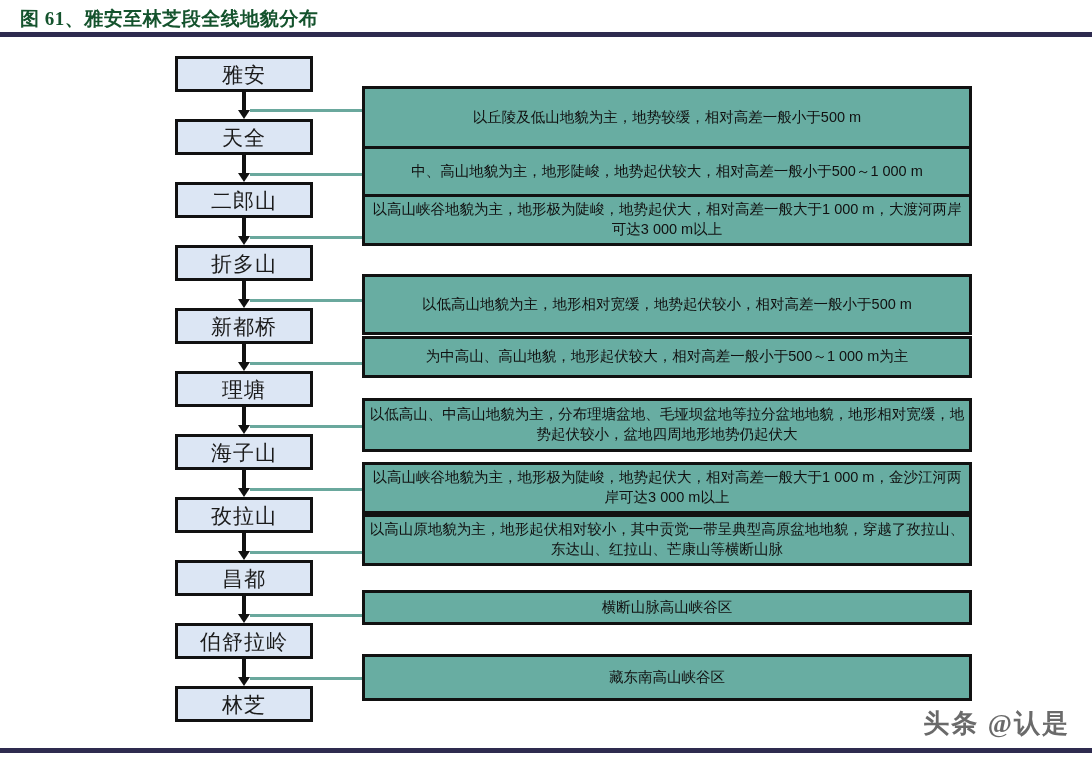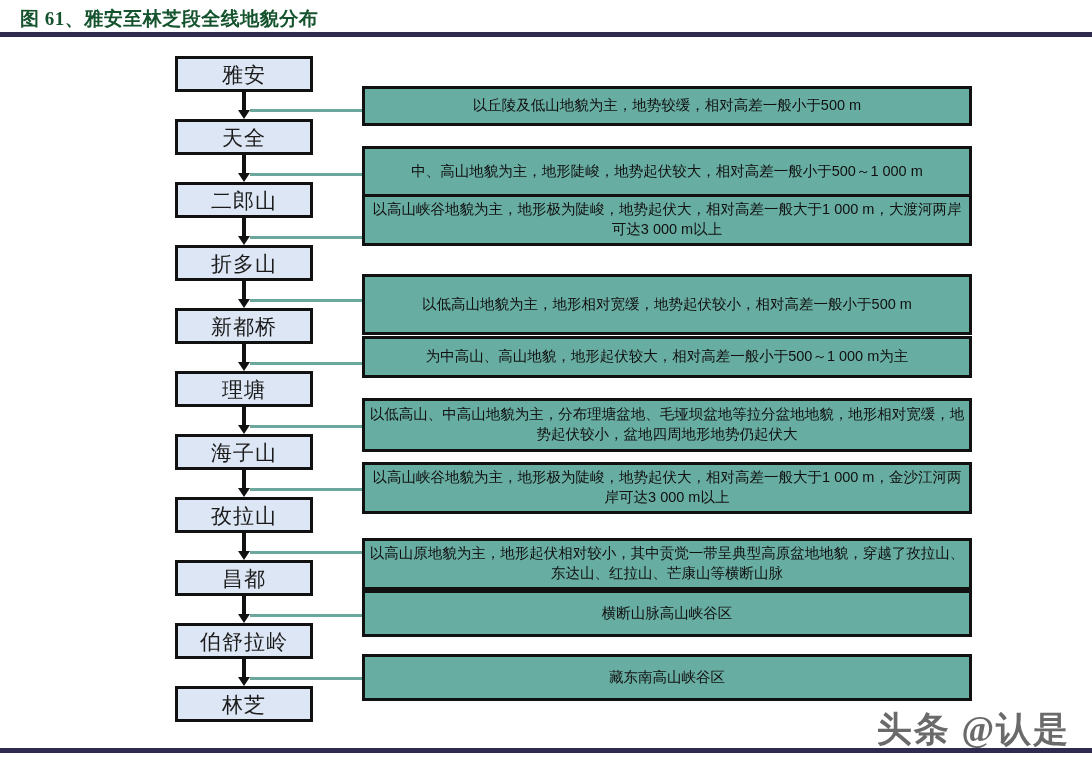--- a/index.html
+++ b/index.html
@@ -110,21 +110,21 @@
     position: absolute;
     height: 3px;
     background: #6aa89d;
   }
 
   
   #watermark {
     position: absolute;
     right: 22px;
     top: 706px;
-    font-size: 35px;
+    font-size: 26px;
     font-weight: bold;
     color: #4a4a4a;
     opacity: 0.82;
     letter-spacing: 2px;
     white-space: nowrap;
     font-family: "Liberation Serif", "DejaVu Serif", serif;
   }
 </style>
 </head>
 <body>
@@ -191,27 +191,27 @@
   <div class="leader" style="left:250px;top:133px;width:112px"></div>
   <div class="leader" style="left:250px;top:196px;width:112px"></div>
   <div class="leader" style="left:250px;top:259px;width:112px"></div>
   <div class="leader" style="left:250px;top:322px;width:112px"></div>
   <div class="leader" style="left:250px;top:385px;width:112px"></div>
   <div class="leader" style="left:250px;top:448px;width:112px"></div>
   <div class="leader" style="left:250px;top:511px;width:112px"></div>
   <div class="leader" style="left:250px;top:574px;width:112px"></div>
   <div class="leader" style="left:250px;top:637px;width:112px"></div>
 
-  <div class="desc-box" style="top:46px;height:40px">以丘陵及低山地貌为主，地势较缓，相对高差一般小于500 m</div>
+  <div class="desc-box" style="top:46px;height:63px">以丘陵及低山地貌为主，地势较缓，相对高差一般小于500 m</div>
   <div class="desc-box" style="top:106px;height:52px">中、高山地貌为主，地形陡峻，地势起伏较大，相对高差一般小于500～1 000 m</div>
   <div class="desc-box" style="top:154px;height:52px">以高山峡谷地貌为主，地形极为陡峻，地势起伏大，相对高差一般大于1 000 m，大渡河两岸可达3 000 m以上</div>
   <div class="desc-box" style="top:234px;height:61px">以低高山地貌为主，地形相对宽缓，地势起伏较小，相对高差一般小于500 m</div>
   <div class="desc-box" style="top:296px;height:42px">为中高山、高山地貌，地形起伏较大，相对高差一般小于500～1 000 m为主</div>
   <div class="desc-box" style="top:358px;height:54px">以低高山、中高山地貌为主，分布理塘盆地、毛垭坝盆地等拉分盆地地貌，地形相对宽缓，地势起伏较小，盆地四周地形地势仍起伏大</div>
   <div class="desc-box" style="top:422px;height:52px">以高山峡谷地貌为主，地形极为陡峻，地势起伏大，相对高差一般大于1 000 m，金沙江河两岸可达3 000 m以上</div>
-  <div class="desc-box" style="top:498px;height:52px">以高山原地貌为主，地形起伏相对较小，其中贡觉一带呈典型高原盆地地貌，穿越了孜拉山、东达山、红拉山、芒康山等横断山脉</div>
-  <div class="desc-box" style="top:550px;height:47px">横断山脉高山峡谷区</div>
+  <div class="desc-box" style="top:474px;height:52px">以高山原地貌为主，地形起伏相对较小，其中贡觉一带呈典型高原盆地地貌，穿越了孜拉山、东达山、红拉山、芒康山等横断山脉</div>
+  <div class="desc-box" style="top:550px;height:35px">横断山脉高山峡谷区</div>
   <div class="desc-box" style="top:614px;height:47px">藏东南高山峡谷区</div>
 
 </div>
 
 <div id="watermark">头条 @认是</div>
 <div class="rule" id="rule-bottom"></div>
 
 </body></html>

